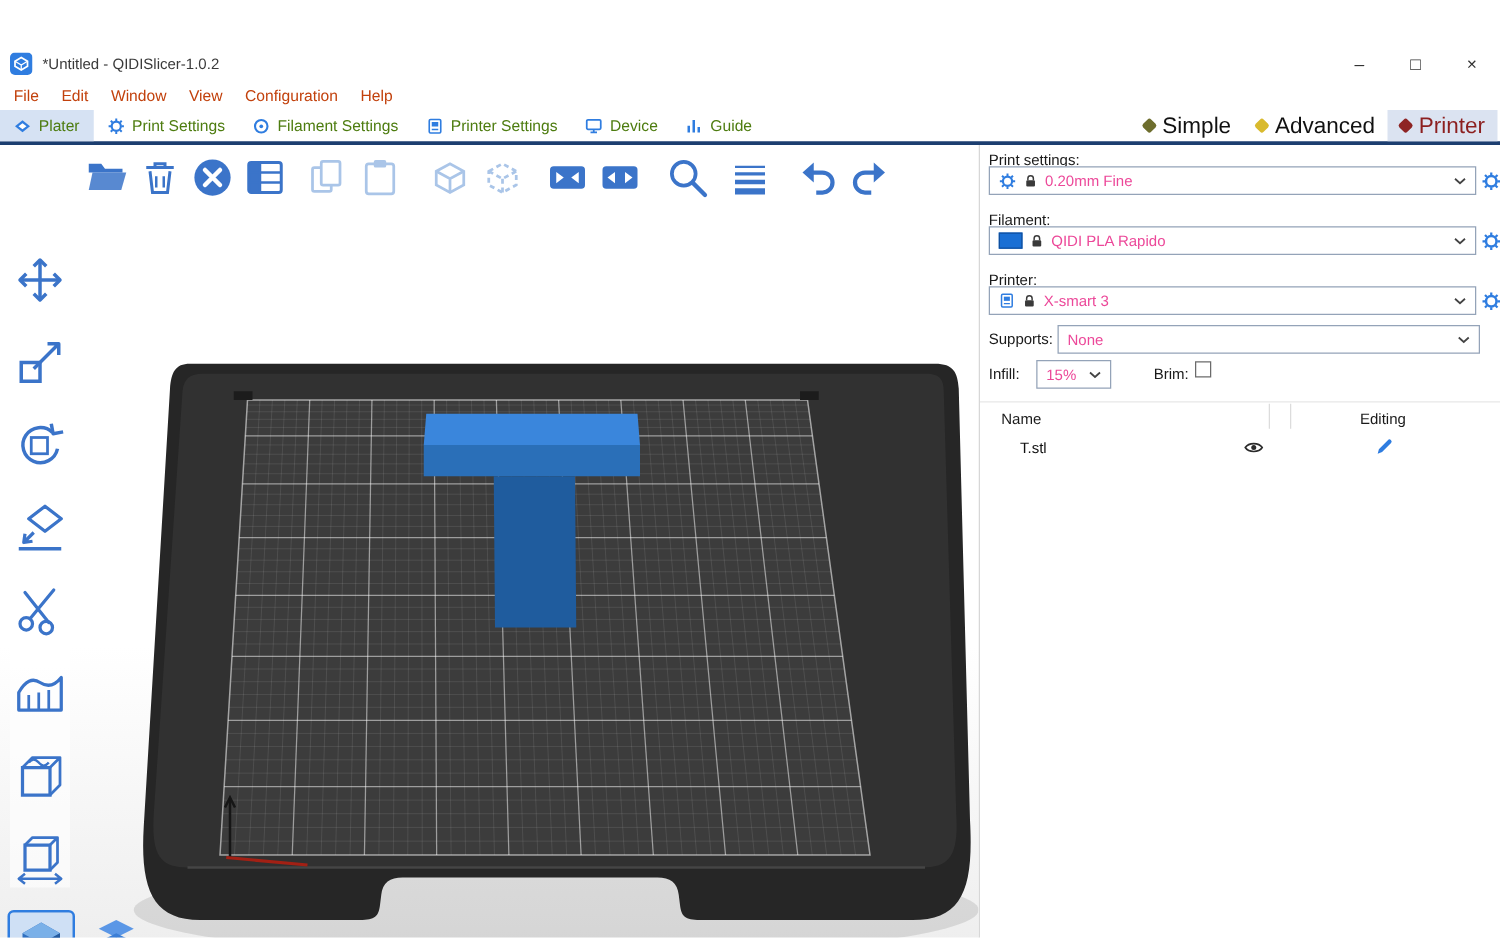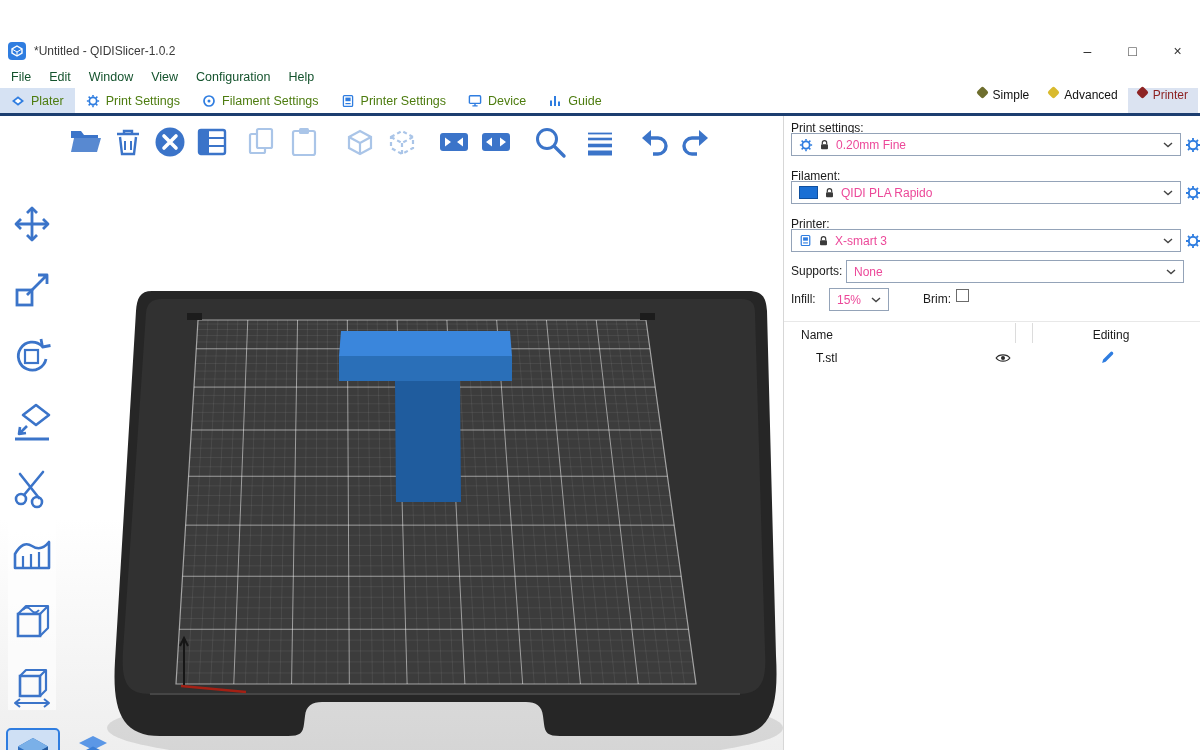--- a/index.html
+++ b/index.html
@@ -10,30 +10,30 @@
   
   .titlebar { height:30px; display:flex; align-items:center; padding-left:8px; background:#fff; }
   .app-icon { width:18px; height:18px; }
   .title { margin-left:8px; font-size:12px; color:#3a3a3a; }
   .win-controls { margin-left:auto; display:flex; height:30px; }
   .wc { width:45px; height:30px; display:flex; align-items:center; justify-content:center;
         font-size:14px; color:#333; }
 
   
   .menubar { height:22px; display:flex; align-items:center; padding-left:2px; background:#fff; }
-  .menu-item { padding:2px 9px; font-size:12.5px; color:#14532d; }
+  .menu-item { padding:2px 9px; font-size:12.5px; color:#c2410c; }
 
   
   .tabbar { height:28px; display:flex; align-items:stretch; background:#fff;
             border-bottom:3px solid #1c3e70; }
   .tab { display:flex; align-items:center; gap:6px; padding:0 11px; font-size:12.5px; color:#4d7c0f; }
   .tab.active { background:#d6e2f3; }
   .ticon { width:14px; height:14px; color:#2f7de0; }
   .modes { margin-left:auto; display:flex; align-items:stretch; padding-right:2px; }
-  .mode { display:flex; align-items:flex-start; gap:6px; padding:0 10px; font-size:12px; color:#111; }
+  .mode { display:flex; align-items:center; gap:6px; padding:0 10px; font-size:18px; color:#111; }
   .mode.active { background:#dbe3f1; }
   .mode.active .mode-label { color:#8c1f1f; }
   .dot { width:9px; height:9px; transform:rotate(45deg); border-radius:2px; }
   .dot-simple { background:#6e6e2e; }
   .dot-advanced { background:#d9ba2e; }
   .dot-expert { background:#8e2424; }
 
   
   .main { position:absolute; top:80px; left:0; right:0; bottom:0; display:flex; }
   .viewport { position:relative; width:783px; height:670px;
@@ -64,21 +64,21 @@
   .ci-gear { width:14px; height:14px; color:#2f7de0; flex:none; }
   .ci-lock { width:11px; height:12px; color:#3a3a3a; flex:none; }
   .ci-printer { width:13px; height:13px; color:#2f7de0; flex:none; }
   .swatch { width:19px; height:13px; background:#1a6fd4; border:1px solid #0f4f9e; flex:none; }
   .gear-btn { position:absolute; left:401px; width:16px; height:16px; color:#2f7de0; }
   .checkbox { position:absolute; width:13px; height:13px; border:1px solid #6b6b6b; background:#fff; }
 
   .obj-header { position:absolute; top:205px; left:0; right:0; height:24px;
                 border-top:1px solid #e8e8e8; color:#1a1a1a; }
   .obj-header .col-name { position:absolute; left:17px; top:6px; }
-  .obj-header .col-editing { position:absolute; left:292px; width:70px; top:6px; text-align:center; }
+  .obj-header .col-editing { position:absolute; left:304px; width:70px; top:6px; }
   .header-sep { position:absolute; top:207px; width:1px; height:20px; background:#dcdcdc; }
   .obj-row { position:absolute; top:229px; left:0; right:0; height:26px; }
   .obj-row .row-name { position:absolute; left:32px; top:6px; color:#111; }
   .eye-btn { position:absolute; left:211px; top:7px; width:16px; height:12px; color:#2b2b2b; }
   .edit-btn { position:absolute; left:316px; top:5px; width:15px; height:15px; color:#2f7de0; }
 
   .slice-btn { position:absolute; left:3px; right:4px; bottom:3px; height:29px; background:#2e80e4;
                border:1px solid #2a6cc4; border-radius:3px; font-weight:bold; font-size:13px;
                color:#0a0a0a; display:flex; align-items:center; justify-content:center; }
 </style>

